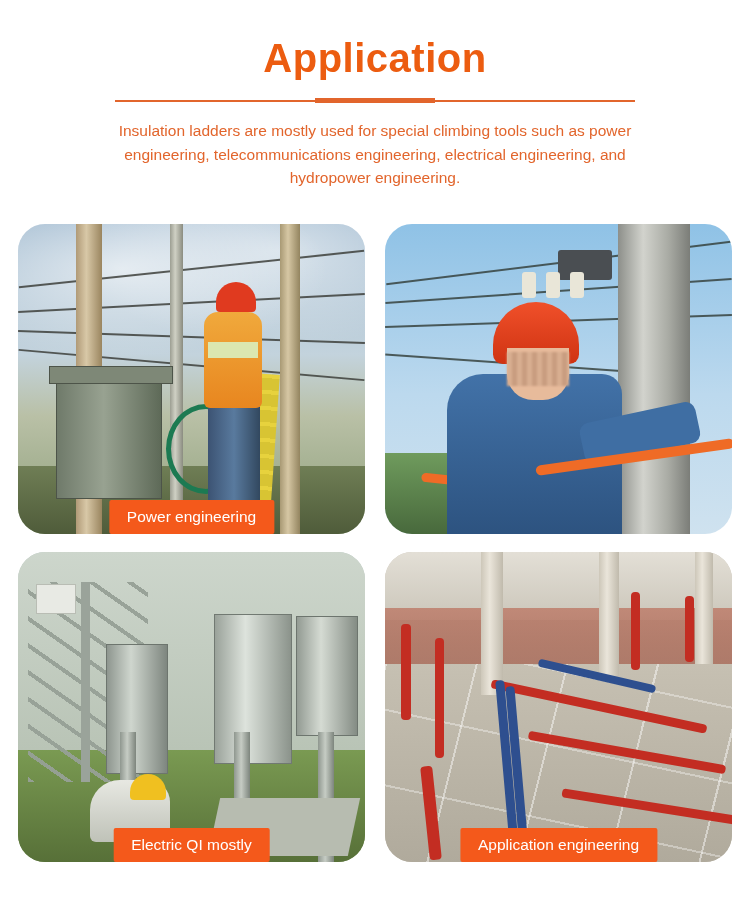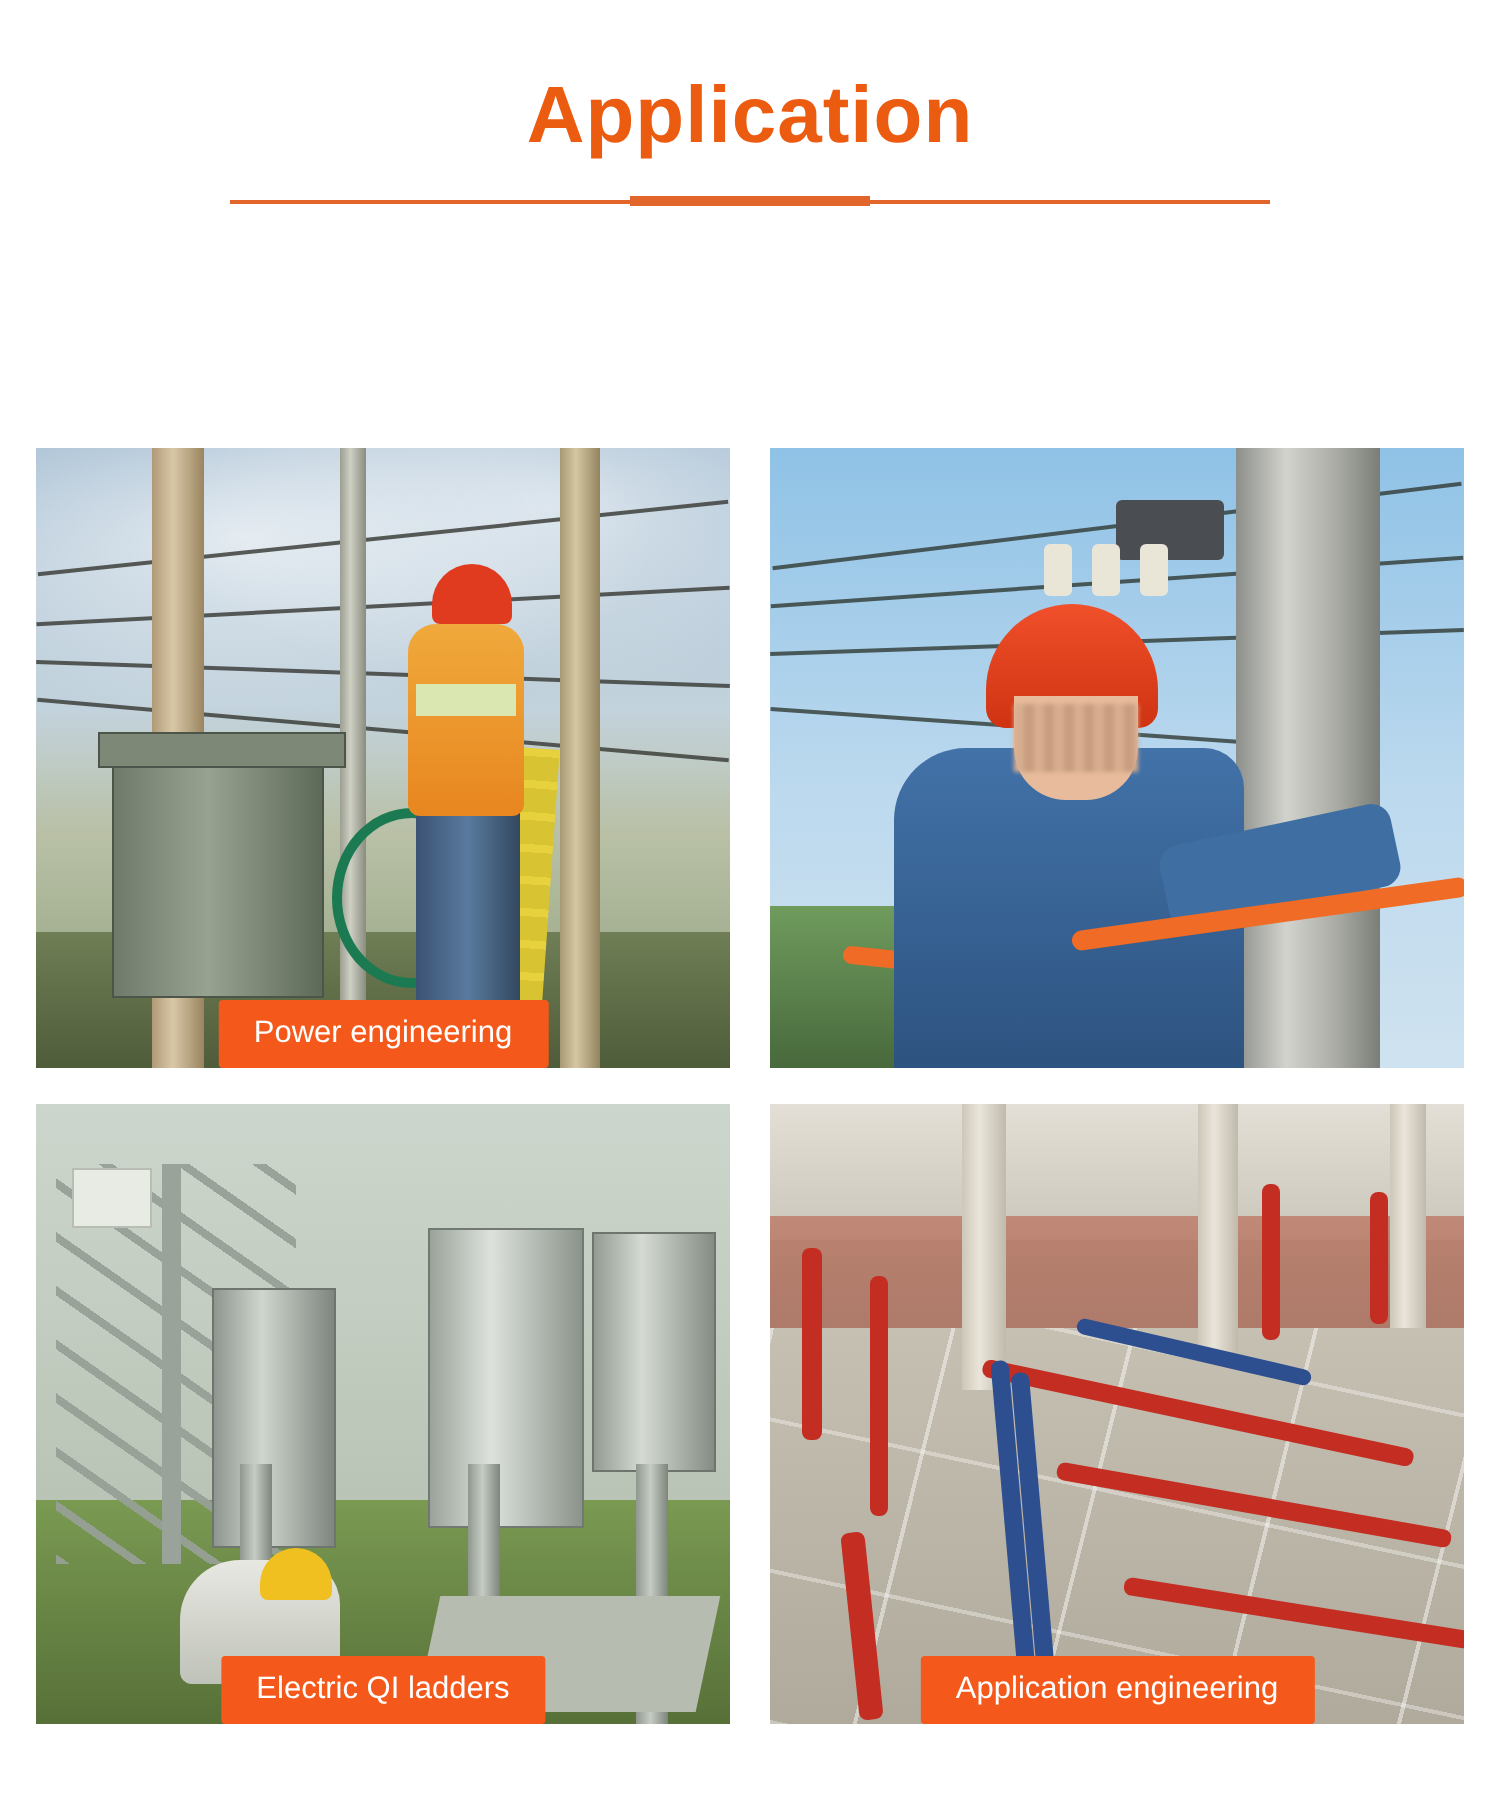--- a/index.html
+++ b/index.html
@@ -69,20 +69,21 @@
     width: 714px;
     display: grid;
     grid-template-columns: 347px 347px;
     grid-template-rows: 310px 310px;
     column-gap: 20px;
     row-gap: 18px;
   }
   .cell {
     position: relative;
     overflow: hidden;
+    border-radius: 27px;
   }
   .photo {
     position: absolute;
     inset: 0;
     overflow: hidden;
   }
   .caption {
     position: absolute;
     bottom: 0;
     left: 50%;
@@ -295,20 +296,21 @@
 <body>
 
 <div class="page">
 
   <div class="header">
     <h1 class="title">Application</h1>
     <div class="rule-wrap">
       <div class="rule-line"></div>
       <div class="rule-block"></div>
     </div>
+    <p class="subtitle">Insulation ladders are mostly used for special climbing tools such as power engineering, telecommunications engineering, electrical engineering, and hydropower engineering.</p>
   </div>
 
   <div class="grid">
 
     <div class="cell">
       <div class="photo p1">
         <div class="sky-cloud"></div>
         <div class="ground"></div>
         <div class="wire" style="left:0;top:44px;width:100%;transform:rotate(-6deg);"></div>
         <div class="wire" style="left:0;top:78px;width:100%;transform:rotate(-3deg);"></div>
@@ -359,21 +361,21 @@
         <div class="cab1"></div>
         <div class="cab2"></div>
         <div class="cab3"></div>
         <div class="post" style="left:102px;"></div>
         <div class="post" style="left:216px;"></div>
         <div class="post" style="left:300px;"></div>
         <div class="slab"></div>
         <div class="worker3"></div>
         <div class="helmet3"></div>
       </div>
-      <div class="caption">Electric QI ladders</div>
+      <div class="caption">Electric QI mostly</div>
     </div>
 
     <div class="cell">
       <div class="photo p4">
         <div class="ceiling"></div>
         <div class="wall-back"></div>
         <div class="floor"></div>
         <div class="col" style="left:96px;top:0;width:22px;height:46%;"></div>
         <div class="col" style="left:214px;top:0;width:20px;height:40%;"></div>
         <div class="col" style="left:310px;top:0;width:18px;height:36%;"></div>

